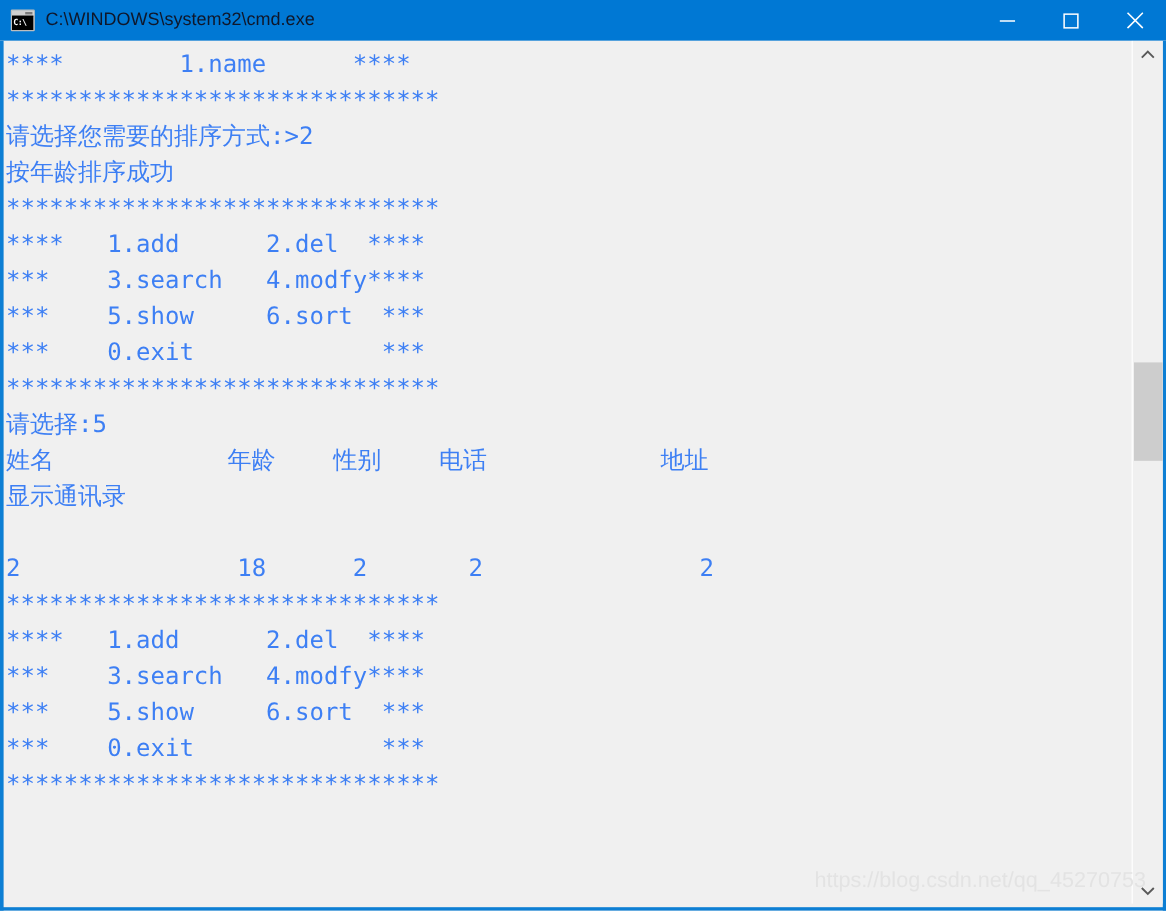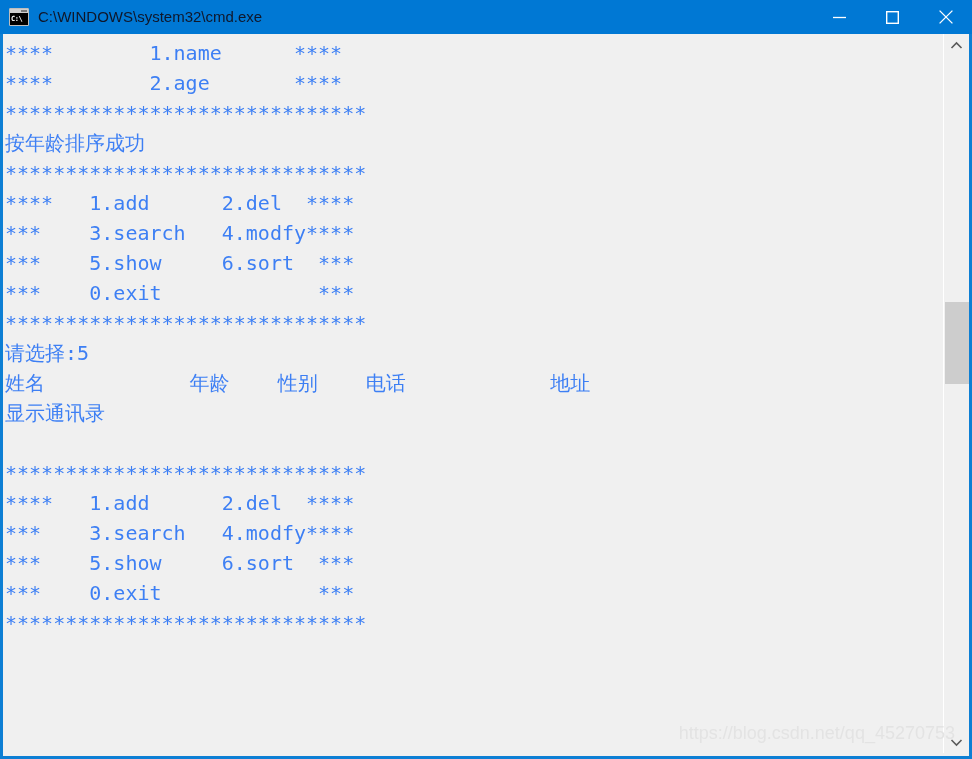--- a/index.html
+++ b/index.html
@@ -197,33 +197,34 @@
           <line x1="13.4" y1="0.6" x2="0.6" y2="13.4" stroke="#ffffff" stroke-width="1.3"></line>
         </svg>
       </div>
     </div>
   </div>
 
   <div class="console">
 
     <div class="screen">
       <div class="line">****        1.name      ****</div>
-      <div class="line">****        2.age       ****</div>
-      <div class="line">******************************</div>
+      <div class="line">******************************</div>
+      <div class="line">请选择您需要的排序方式:&gt;2</div>
       <div class="line">按年龄排序成功</div>
       <div class="line">******************************</div>
       <div class="line">****   1.add      2.del  ****</div>
       <div class="line">***    3.search   4.modfy****</div>
       <div class="line">***    5.show     6.sort  ***</div>
       <div class="line">***    0.exit             ***</div>
       <div class="line">******************************</div>
       <div class="line">请选择:5</div>
       <div class="line">姓名            年龄    性别    电话            地址</div>
       <div class="line">显示通讯录</div>
       <div class="line"></div>
+      <div class="line">2               18      2       2               2</div>
       <div class="line">******************************</div>
       <div class="line">****   1.add      2.del  ****</div>
       <div class="line">***    3.search   4.modfy****</div>
       <div class="line">***    5.show     6.sort  ***</div>
       <div class="line">***    0.exit             ***</div>
       <div class="line">******************************</div>
     </div>
 
     <div class="scrollbar">
       <div class="sb-arrow up">

